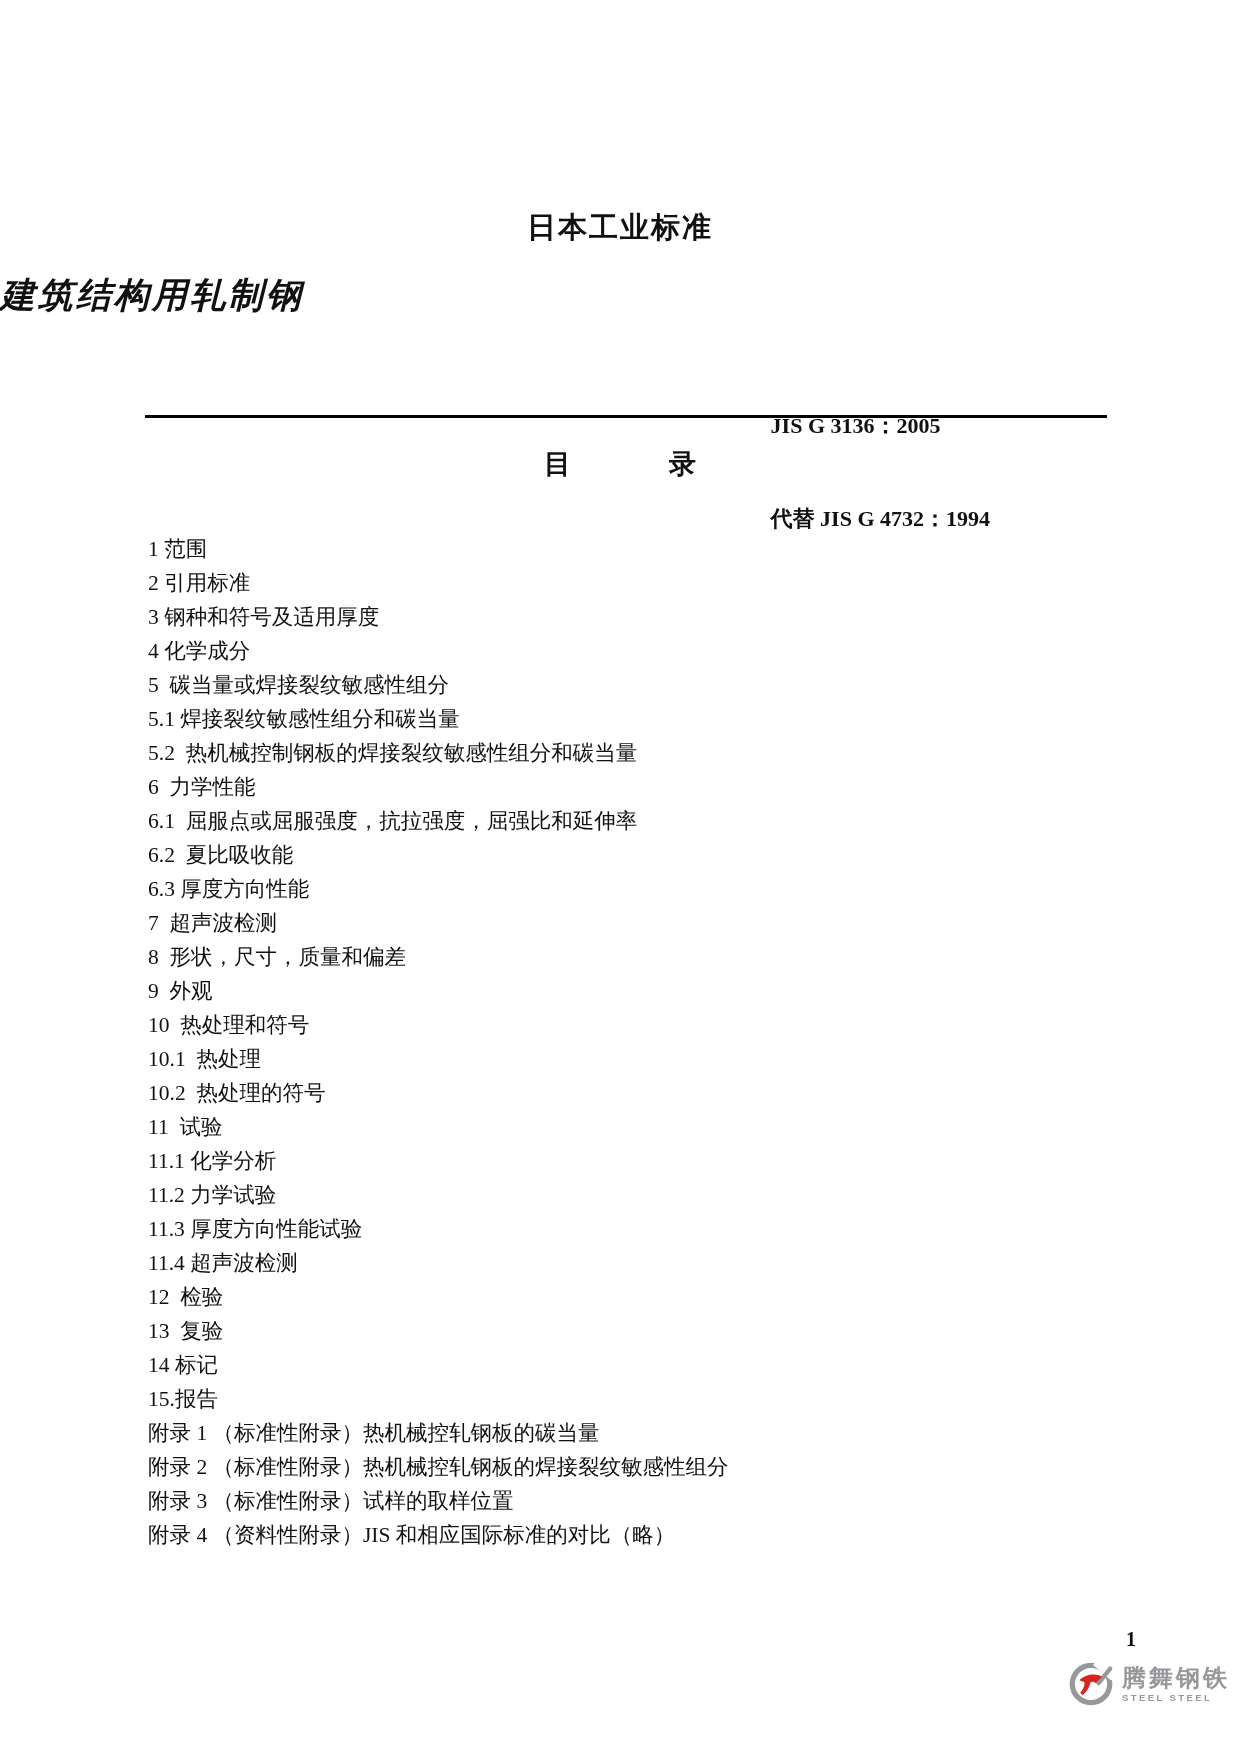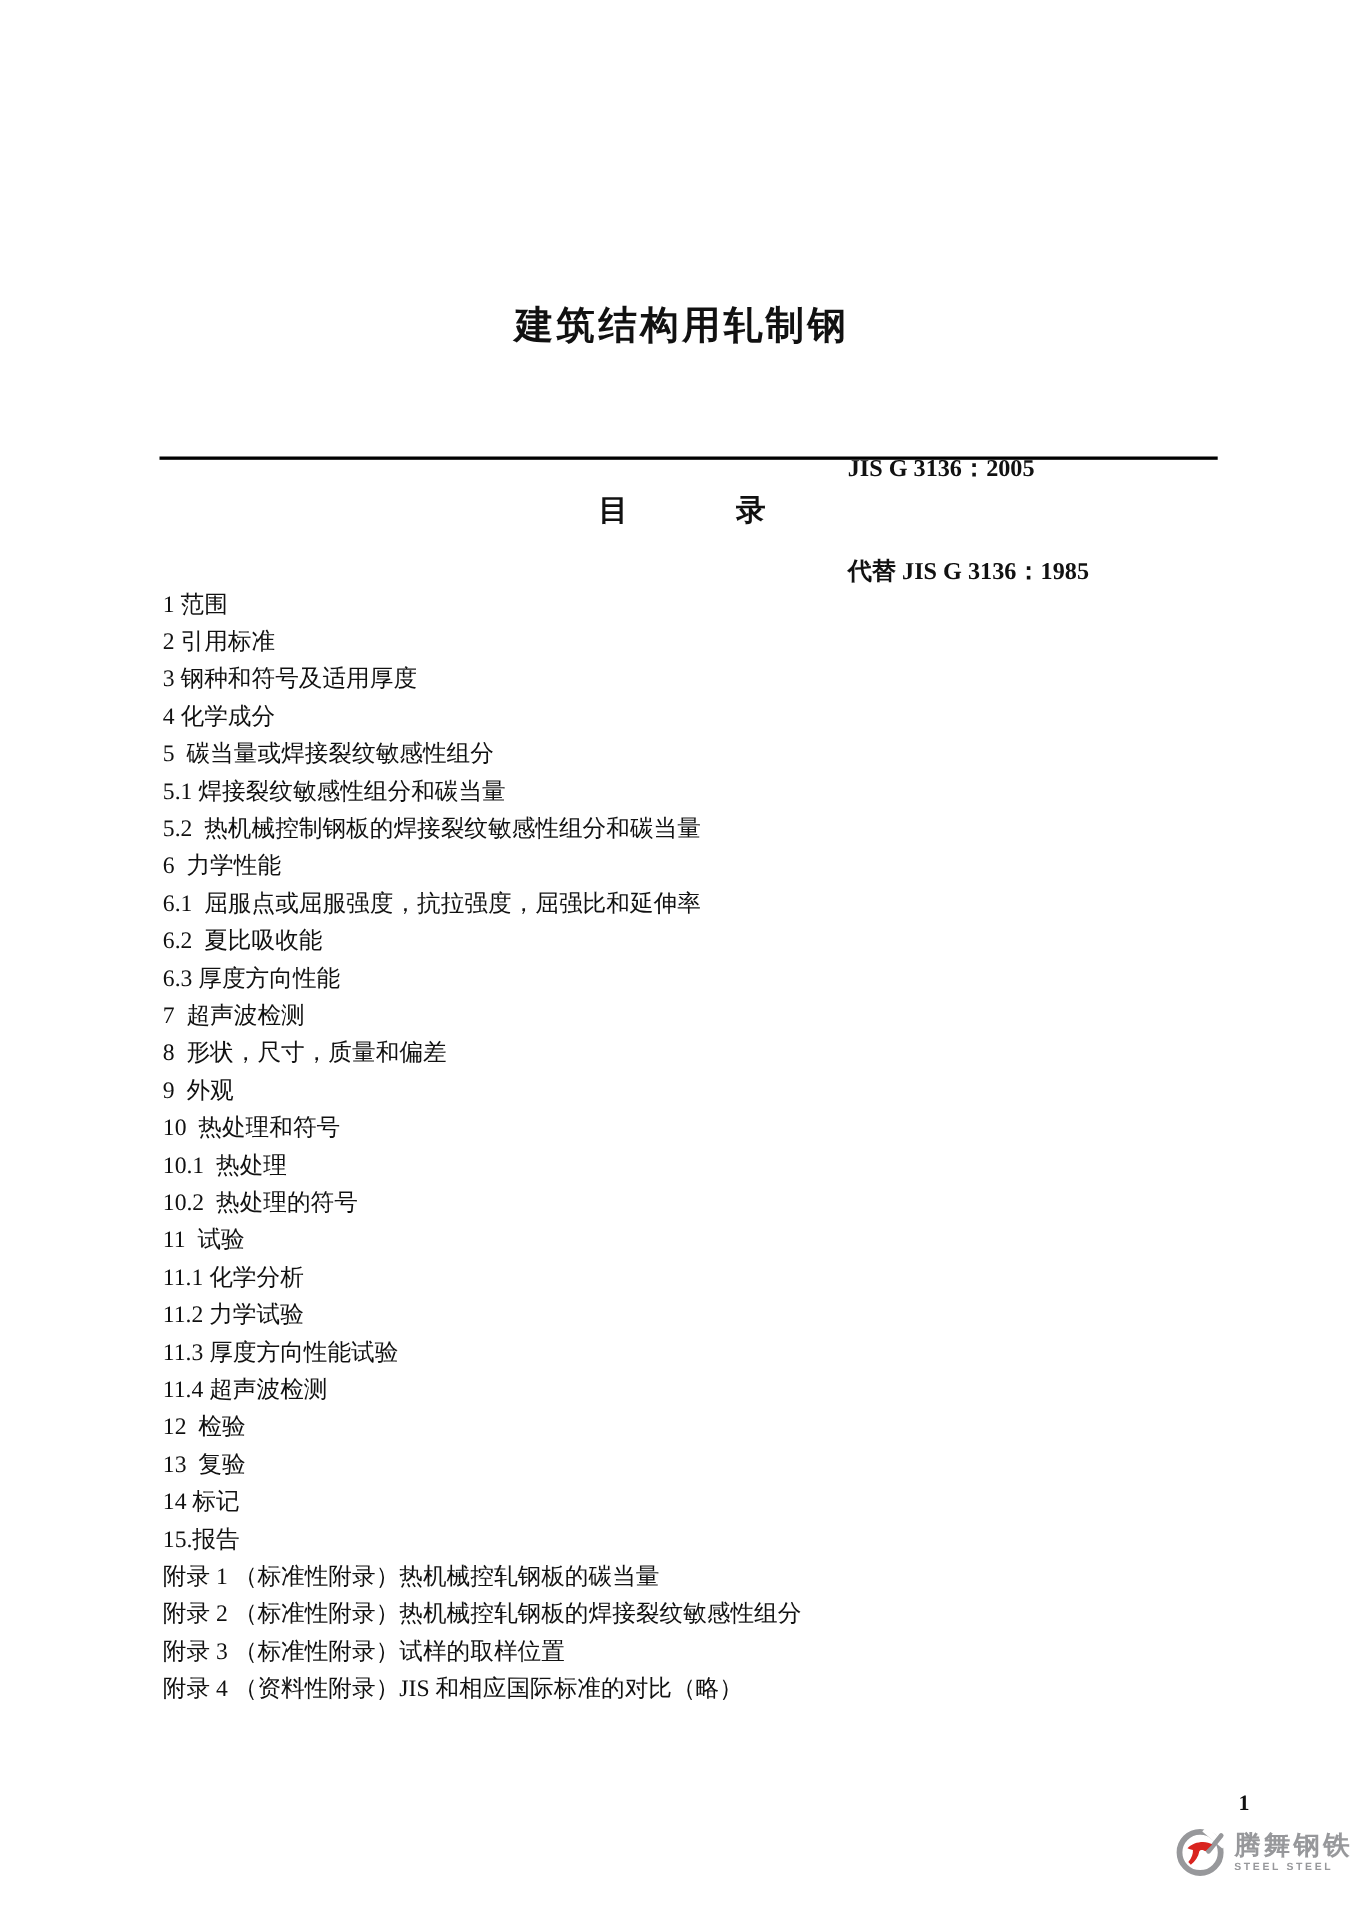--- a/index.html
+++ b/index.html
@@ -18,23 +18,23 @@
     overflow:hidden;
   }
   .title-primary{
     position:absolute;top:208px;left:0;width:100%;
     text-align:center;
     font-family:"Liberation Sans","DejaVu Sans",sans-serif;
     font-weight:700;font-size:29px;letter-spacing:2px;
   }
   .title-secondary{
     position:absolute;top:272px;left:0;width:100%;
-    text-align:center;
+    text-align:left;
     font-family:"Liberation Sans","DejaVu Sans",sans-serif;
-    font-weight:700;font-size:35px;letter-spacing:3px;
+    font-weight:700;font-size:35px;letter-spacing:3px;font-style:italic;
   }
   .std-block{
     position:absolute;top:348px;right:250px;
     text-align:left;
     font-weight:700;font-size:22px;line-height:31px;
     white-space:pre;
   }
   .head-rule{
     position:absolute;top:415px;left:145px;right:133px;
     height:3px;background:#000;
@@ -69,26 +69,27 @@
     font-family:"Liberation Sans","DejaVu Sans",sans-serif;
     font-weight:700;font-size:9.5px;letter-spacing:2.4px;
     color:var(--logo-gray);margin-top:3px;
   }
 </style>
 </head>
 <body>
 
 <div class="page">
 
+  <div class="title-primary">日本工业标准</div>
 
   <div class="title-secondary">建筑结构用轧制钢</div>
 
   <div class="std-block">
     <div>JIS G 3136：2005</div>
-    <div>代替 JIS G 3136：1985</div>
+    <div>代替 JIS G 4732：1994</div>
   </div>
 
   <div class="head-rule"></div>
 
   <div class="toc-heading">
     <span>目</span>
     <span>录</span>
   </div>
 
   <ul class="toc-list" id="toc-list"><li>1 范围</li><li>2 引用标准</li><li>3 钢种和符号及适用厚度</li><li>4 化学成分</li><li>5  碳当量或焊接裂纹敏感性组分</li><li>5.1 焊接裂纹敏感性组分和碳当量</li><li>5.2  热机械控制钢板的焊接裂纹敏感性组分和碳当量</li><li>6  力学性能</li><li>6.1  屈服点或屈服强度，抗拉强度，屈强比和延伸率</li><li>6.2  夏比吸收能</li><li>6.3 厚度方向性能</li><li>7  超声波检测</li><li>8  形状，尺寸，质量和偏差</li><li>9  外观</li><li>10  热处理和符号</li><li>10.1  热处理</li><li>10.2  热处理的符号</li><li>11  试验</li><li>11.1 化学分析</li><li>11.2 力学试验</li><li>11.3 厚度方向性能试验</li><li>11.4 超声波检测</li><li>12  检验</li><li>13  复验</li><li>14 标记</li><li>15.报告</li><li>附录 1 （标准性附录）热机械控轧钢板的碳当量</li><li>附录 2 （标准性附录）热机械控轧钢板的焊接裂纹敏感性组分</li><li>附录 3 （标准性附录）试样的取样位置</li><li>附录 4 （资料性附录）JIS 和相应国际标准的对比（略）</li></ul>

